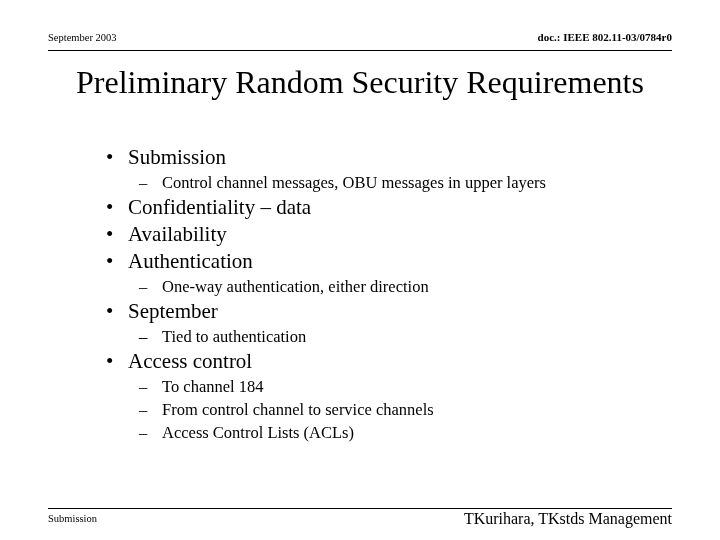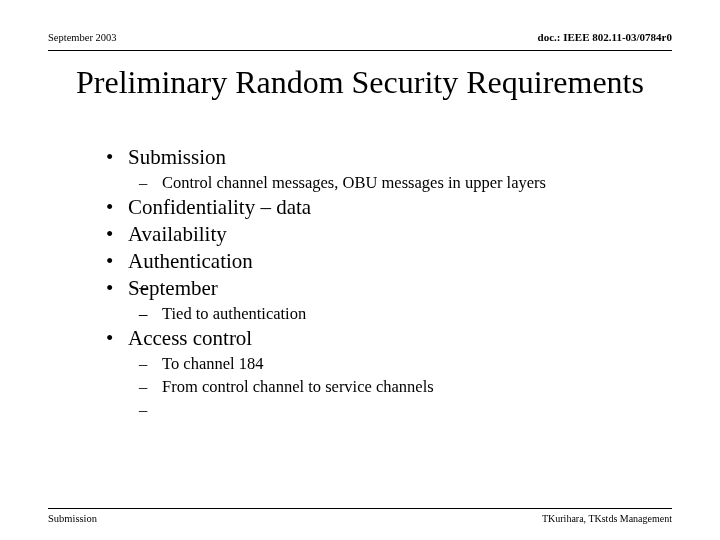--- a/index.html
+++ b/index.html
@@ -130,21 +130,21 @@
     left: 0;
     top: 0;
     font-size: 10.5px;
     line-height: 13px;
     white-space: nowrap;
   }
   .footer-right {
     position: absolute;
     right: 0;
     top: 0;
-    font-size: 10px;
+    font-size: 16px;
     line-height: 13px;
     white-space: nowrap;
   }
 </style>
 </head>
 <body>
 
 <div class="slide">
 
   <div class="header">
@@ -154,28 +154,28 @@
   <div class="header-rule"></div>
 
   <div class="title">Preliminary Random Security Requirements</div>
 
   <div class="body-block">
       <div class="lvl1"><span class="bullet-mark">•</span><span>Submission</span></div>
       <div class="lvl2"><span class="bullet-mark">–</span><span>Control channel messages, OBU messages in upper layers</span></div>
       <div class="lvl1"><span class="bullet-mark">•</span><span>Confidentiality – data</span></div>
       <div class="lvl1"><span class="bullet-mark">•</span><span>Availability</span></div>
       <div class="lvl1"><span class="bullet-mark">•</span><span>Authentication</span></div>
-      <div class="lvl2"><span class="bullet-mark">–</span></div>
+      <div class="lvl2"><span class="bullet-mark">–</span><span>One-way authentication, either direction</span></div>
       <div class="lvl1"><span class="bullet-mark">•</span><span>September</span></div>
       <div class="lvl2"><span class="bullet-mark">–</span></div>
       <div class="lvl2"><span class="bullet-mark">–</span><span>Tied to authentication</span></div>
       <div class="lvl1"><span class="bullet-mark">•</span><span>Access control</span></div>
       <div class="lvl2"><span class="bullet-mark">–</span><span>To channel 184</span></div>
       <div class="lvl2"><span class="bullet-mark">–</span><span>From control channel to service channels</span></div>
-      <div class="lvl2"><span class="bullet-mark">–</span></div>
+      <div class="lvl2"><span class="bullet-mark">–</span><span>Access Control Lists (ACLs)</span></div>
     </div>
 
   <div class="footer-rule"></div>
   <div class="footer">
     <div class="footer-left">Submission</div>
     <div class="footer-right">TKurihara, TKstds Management</div>
   </div>
 
 </div>
 

